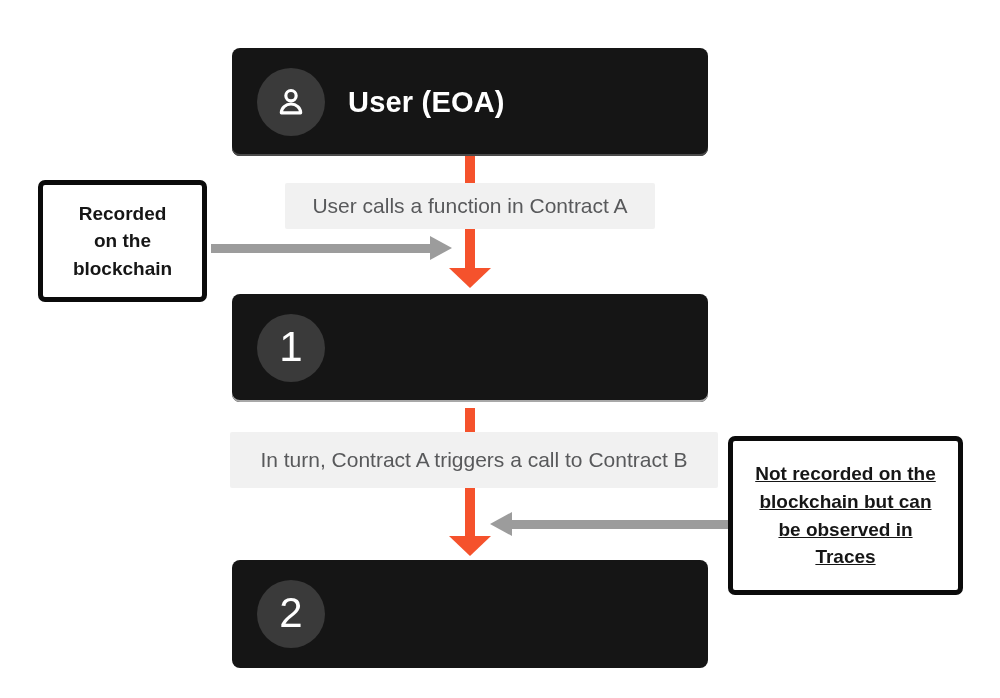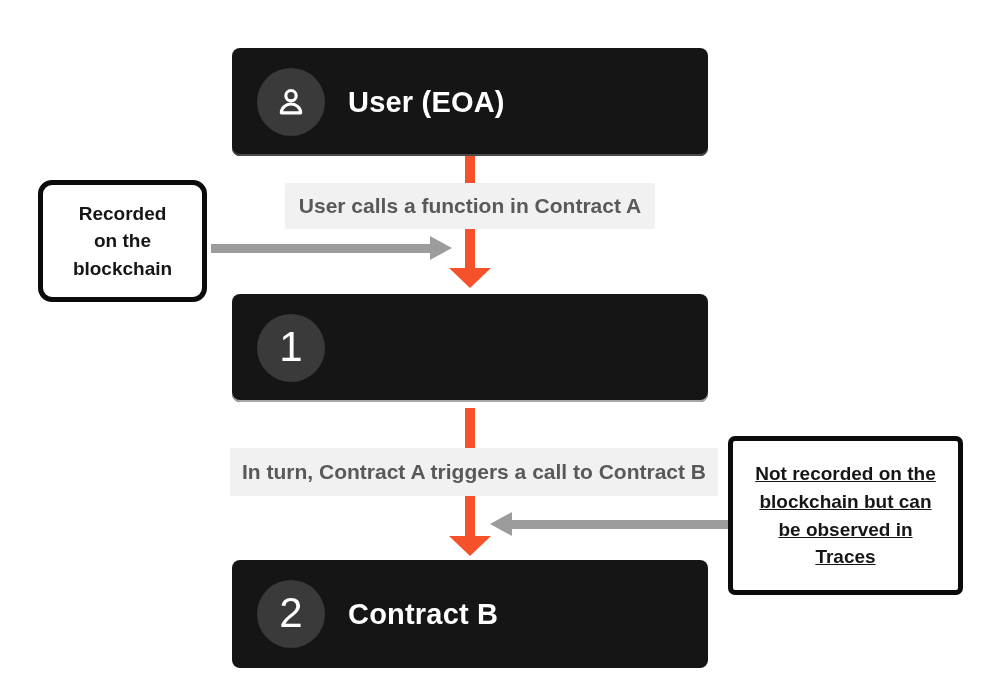--- a/index.html
+++ b/index.html
@@ -80,30 +80,30 @@
   }
   .flow-head.a1 { top: 268px; }
   .flow-head.a2 { top: 536px; }
 
   
   .edge-label {
     position: absolute;
     background: #F1F1F1;
     color: #58595B;
     font-size: 21px;
-    font-weight: 700;
+    font-weight: 400;
     display: flex;
     align-items: center;
     justify-content: center;
     z-index: 3;
     border-radius: 2px;
     white-space: nowrap;
   }
   .edge-label.l1 { left: 285px; top: 183px; width: 370px; height: 46px; }
-  .edge-label.l2 { left: 230px; top: 448px; width: 488px; height: 48px; }
+  .edge-label.l2 { left: 230px; top: 432px; width: 488px; height: 56px; }
 
   
   .gray-line {
     position: absolute;
     height: 9px;
     background: #9C9C9C;
     z-index: 1;
   }
   .gray-line.left  { left: 211px; top: 244px; width: 220px; }
   .gray-line.right { left: 512px; top: 520px; width: 216px; }
@@ -136,21 +136,21 @@
     align-items: center;
     justify-content: center;
     text-align: center;
     color: #161616;
     font-weight: 700;
     font-size: 19px;
     line-height: 1.45;
     white-space: pre-line;
     z-index: 4;
   }
-  .callout.left-box  { left: 38px;  top: 180px; width: 169px; height: 122px; border-radius: 14px; }
+  .callout.left-box  { left: 38px;  top: 180px; width: 169px; height: 122px; }
   .callout.right-box { left: 728px; top: 436px; width: 235px; height: 159px; text-decoration: underline; }
 
   .avatar-icon { display: block; }
 </style>
 </head>
 <body>
 
 <div class="canvas">
 
   <div class="node node-user">
@@ -189,16 +189,15 @@
 blockchain but can
 be observed in
 Traces</div>
   <div class="gray-line right"></div>
   <div class="gray-head right"></div>
 
   <div class="node node-contract-b">
     <div class="node-circle">
       <span class="badge-number">2</span>
     </div>
-    <div class="node-title">Contract B</div>
   </div>
 
 </div>
 
 </body></html>

